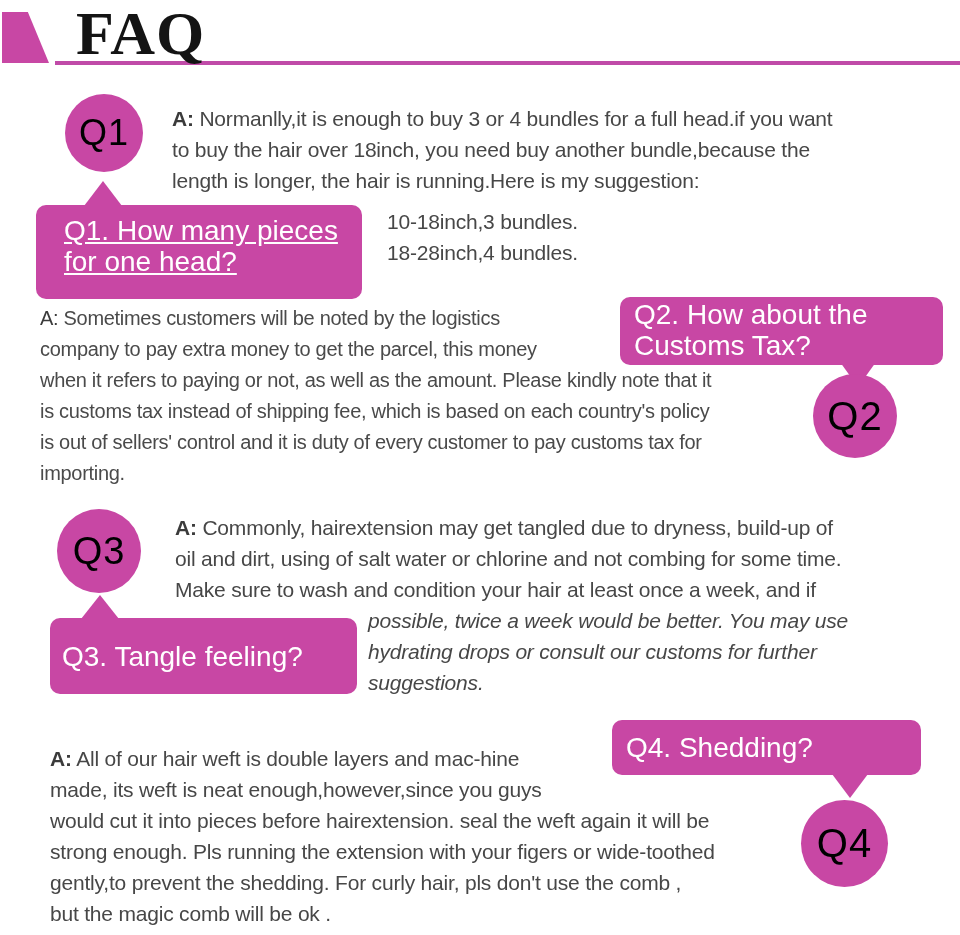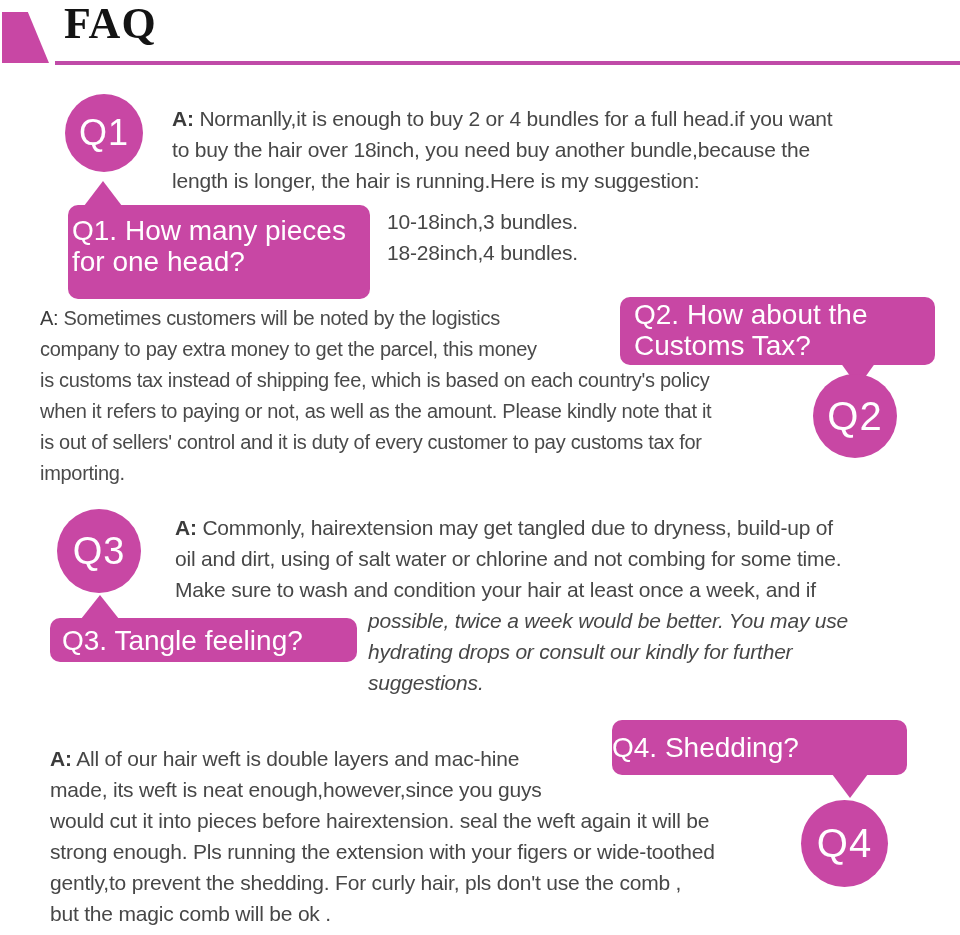--- a/index.html
+++ b/index.html
@@ -6,31 +6,31 @@
   .page {
     position:relative; width:960px; height:935px; background:#ffffff;
     overflow:hidden; font-family:"Liberation Sans", sans-serif;
   }
   
   .accent-shape {
     position:absolute; left:2px; top:12px; width:47px; height:51px;
     background:#c847a4; clip-path:polygon(0 0,55% 0,100% 100%,0 100%);
   }
   .page-title {
-    position:absolute; left:64px; top:2px; z-index:2;
+    position:absolute; left:76px; top:2px; z-index:2;
     font-family:"Liberation Serif", serif; font-weight:bold;
-    font-size:44px; line-height:1; color:#141414; letter-spacing:1px;
+    font-size:62px; line-height:1; color:#141414; letter-spacing:1px;
   }
   .header-underline {
     position:absolute; left:55px; top:61px; width:905px; height:4px;
     background:#c04ba8; z-index:1;
   }
   
   .badge {
-    position:absolute; border-radius:50%; background:#c847a4; color:#ffffff;
+    position:absolute; border-radius:50%; background:#c847a4; color:#000000;
     display:flex; align-items:center; justify-content:center;
     font-size:38px; letter-spacing:1px; z-index:2;
   }
   .tail { position:absolute; width:0; height:0; z-index:1; }
   .tail.up   { border-left:19px solid transparent; border-right:19px solid transparent; border-bottom:25px solid #c847a4; }
   .tail.down { border-left:18px solid transparent; border-right:18px solid transparent; border-top:25px solid #c847a4; }
   .bubble {
     position:absolute; background:#c847a4; color:#ffffff; border-radius:10px;
     font-size:28px; line-height:31px; z-index:2;
   }
@@ -48,72 +48,72 @@
 <body>
 
 <div class="page">
 
   <div class="accent-shape"></div>
   <div class="header-underline"></div>
   <div class="page-title">FAQ</div>
 
   <div class="badge" style="left:65px; top:94px; width:78px; height:78px; font-size:36px;">Q1</div>
   <div class="tail up" style="left:84px; top:181px;"></div>
-  <div class="bubble" style="left:68px; top:205px; width:298px; height:84px; padding:10px 0 0 4px;">
+  <div class="bubble" style="left:36px; top:205px; width:298px; height:84px; padding:10px 0 0 28px;text-decoration:underline;">
     <div>Q1. How many pieces</div>
     <div>for one head?</div>
   </div>
   <div class="answer" style="left:172px; top:103px;">
-    <div class="ln"><span class="px">A:</span><span> Normanlly,it is enough to buy 2 or 4 bundles for a full head.if you want</span></div>
+    <div class="ln"><span class="px">A:</span><span> Normanlly,it is enough to buy 3 or 4 bundles for a full head.if you want</span></div>
     <div class="ln">to buy the hair over 18inch, you need buy another bundle,because the</div>
     <div class="ln">length is longer, the hair is running.Here is my suggestion:</div>
   </div>
   <div class="answer" style="left:387px; top:198px;margin-top:8px;">
     <div class="ln">10-18inch,3 bundles.</div>
     <div class="ln">18-28inch,4 bundles.</div>
   </div>
 
   <div class="answer std" style="left:40px; top:303px;">
     <div class="ln"><span class="px">A:</span><span>  Sometimes customers will be noted by the logistics</span></div>
     <div class="ln">company to pay extra money to get the parcel, this money</div>
+    <div class="ln">when it refers to paying or not, as well as the amount. Please kindly note that it</div>
     <div class="ln">is customs tax instead of shipping fee, which is based on each country's policy</div>
-    <div class="ln">when it refers to paying or not, as well as the amount. Please kindly note that it</div>
     <div class="ln">is out of sellers' control and it is duty of every customer to pay customs tax for</div>
     <div class="ln">importing.</div>
   </div>
-  <div class="bubble" style="left:620px; top:297px; width:297px; height:66px; padding:2px 4px 0 14px;">
+  <div class="bubble" style="left:620px; top:297px; width:297px; height:66px; padding:2px 12px 0 14px;">
     <div>Q2. How about the</div>
     <div>Customs Tax?</div>
   </div>
   <div class="tail down" style="left:840px; top:362px;"></div>
   <div class="badge" style="left:813px; top:374px; width:84px; height:84px; font-size:40px;">Q2</div>
 
   <div class="badge" style="left:57px; top:509px; width:84px; height:84px;">Q3</div>
   <div class="tail up" style="left:81px; top:595px; border-bottom-width:24px;"></div>
-  <div class="bubble flexv" style="left:50px; top:618px; width:295px; height:44px; padding-left:12px;">
+  <div class="bubble flexv" style="left:50px; top:618px; width:295px; height:76px; padding-left:12px;">
     <div>Q3. Tangle feeling?</div>
   </div>
   <div class="answer" style="left:175px; top:512px;">
     <div class="ln"><span class="px">A:</span><span> Commonly, hairextension may get tangled due to dryness, build-up of</span></div>
     <div class="ln">oil and dirt, using of salt water or chlorine and not combing for some time.</div>
     <div class="ln">Make sure to wash and condition your hair at least once a week, and if</div>
   </div>
   <div class="answer" style="left:368px; top:605px;font-style:italic;">
     <div class="ln">possible, twice a week would be better. You may use</div>
-    <div class="ln">hydrating drops or consult our kindly for further</div>
+    <div class="ln">hydrating drops or consult our customs for further</div>
     <div class="ln">suggestions.</div>
   </div>
 
   <div class="answer" style="left:50px; top:722px;margin-top:21px;">
     <div class="ln"><span class="px">A:</span><span> All of our hair weft is double layers and mac-hine</span></div>
     <div class="ln">made, its weft is neat enough,however,since you guys</div>
     <div class="ln">would cut it into pieces before  hairextension. seal the weft again it will be</div>
     <div class="ln">strong enough. Pls running the extension with your figers or wide-toothed</div>
     <div class="ln">gently,to prevent the shedding. For curly hair, pls don't use the comb ,</div>
     <div class="ln">but the magic comb will be ok .</div>
   </div>
-  <div class="bubble flexv" style="left:612px; top:720px; width:295px; height:55px; ">
+  <div class="bubble flexv" style="left:612px; top:720px; width:295px; height:55px; padding-left:14px;">
     <div>Q4. Shedding?</div>
   </div>
   <div class="tail down" style="left:832px; top:774px; border-top-width:24px;"></div>
   <div class="badge" style="left:801px; top:800px; width:87px; height:87px; font-size:40px;">Q4</div>
 
 </div>
 
 </body></html>

